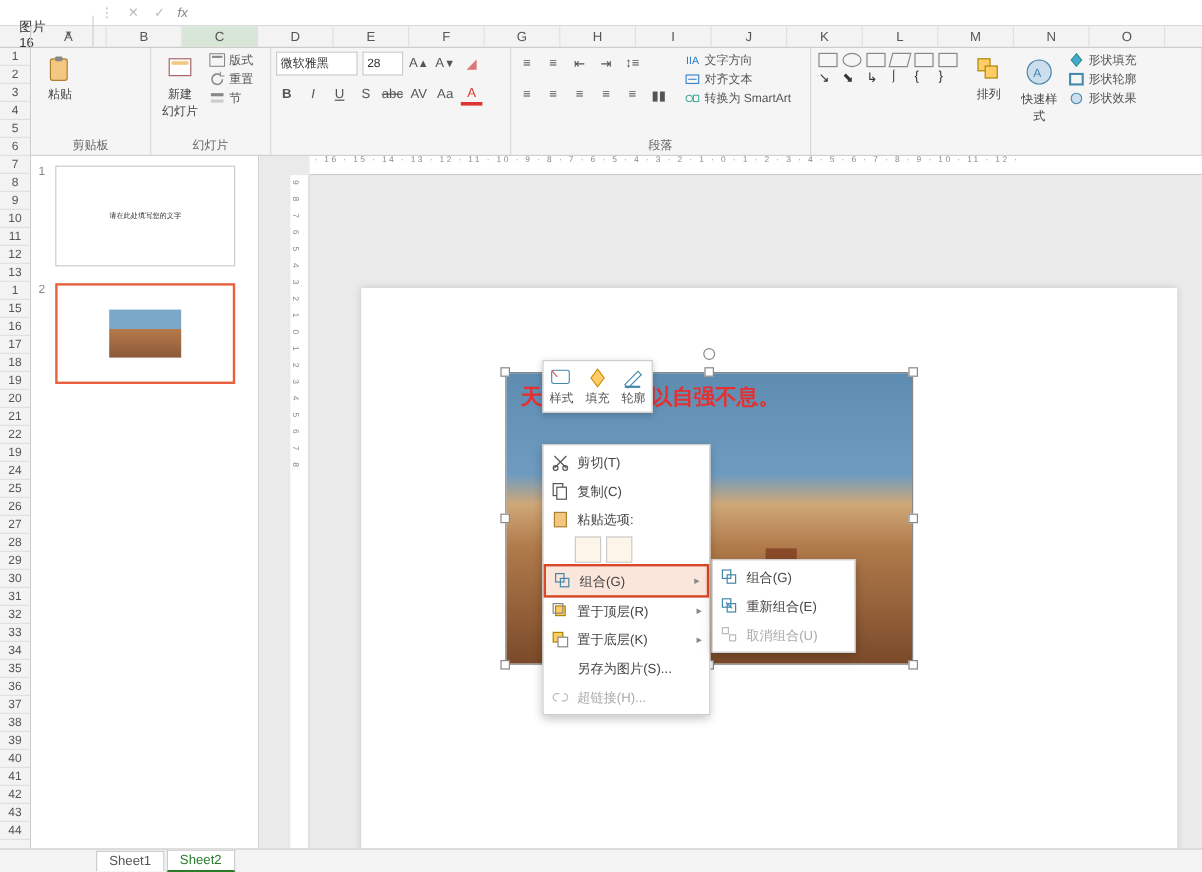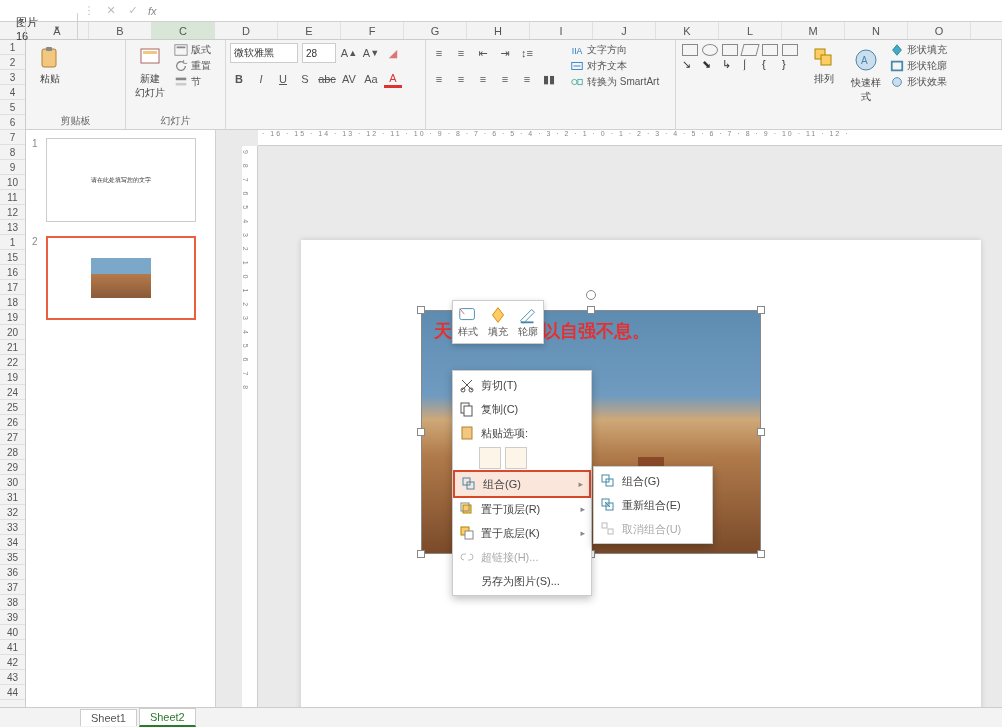--- a/index.html
+++ b/index.html
@@ -289,20 +289,21 @@
               </div>
             <div class="sm">
                 <svg class="ic" viewBox="0 0 16 16">
                   <circle cx="5" cy="8" r="3" fill="none" stroke="#4a9"></circle>
                   <rect x="9" y="5" width="5" height="6" fill="none" stroke="#4a9"></rect>
                 </svg>
                 <span>转换为 SmartArt</span>
               </div>
           </div>
         </div>
+        <div class="grp-lbl">段落</div>
       </div>
 
       <div class="ribbon-grp" style="flex:1">
         <div class="grp-body">
           <div class="shapes-grid">
             <div class="sh"></div>
               <div class="sh" style="border-radius:50%"></div>
               <div class="sh"></div>
               <div class="sh" style="transform:skewX(-15deg)"></div>
               <div class="sh"></div>
@@ -462,29 +463,29 @@
           <span class="arr">▸</span>
         </div>
       <div class="ctx-item">
           <svg class="ic" viewBox="0 0 16 16">
             <rect x="2" y="2" width="8" height="8" fill="#fc6" stroke="#a80"></rect>
             <rect x="6" y="6" width="8" height="8" fill="#fff" stroke="#888"></rect>
           </svg>
           <span>置于底层(K)</span>
           <span class="arr">▸</span>
         </div>
-      <div class="ctx-item dis">
-          <svg class="ic" viewBox="0 0 16 16">
-            <path d="M5 11a3 3 0 010-6h2M11 5a3 3 0 010 6H9" fill="none" stroke="#bbb"></path>
-          </svg>
-          <span>超链接(H)...</span>
-        </div>
       <div class="ctx-item">
           <svg class="ic"></svg>
           <span>另存为图片(S)...</span>
+        </div>
+      <div class="ctx-item dis">
+          <svg class="ic" viewBox="0 0 16 16">
+            <path d="M5 11a3 3 0 010-6h2M11 5a3 3 0 010 6H9" fill="none" stroke="#bbb"></path>
+          </svg>
+          <span>超链接(H)...</span>
         </div>
     </div>
 
     <div class="sub">
       <div class="ctx-item">
           <svg class="ic" viewBox="0 0 16 16">
             <rect x="2" y="2" width="7" height="7" fill="none" stroke="#48a"></rect>
             <rect x="6" y="6" width="7" height="7" fill="none" stroke="#48a"></rect>
           </svg>
           <span>组合(G)</span>

